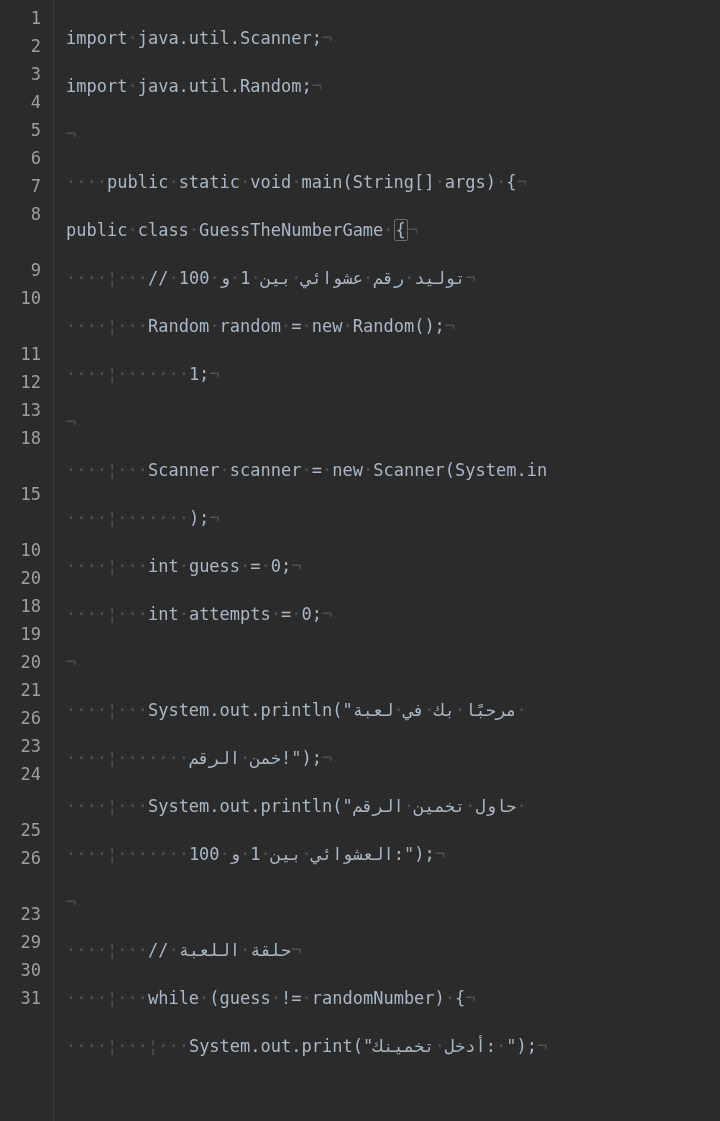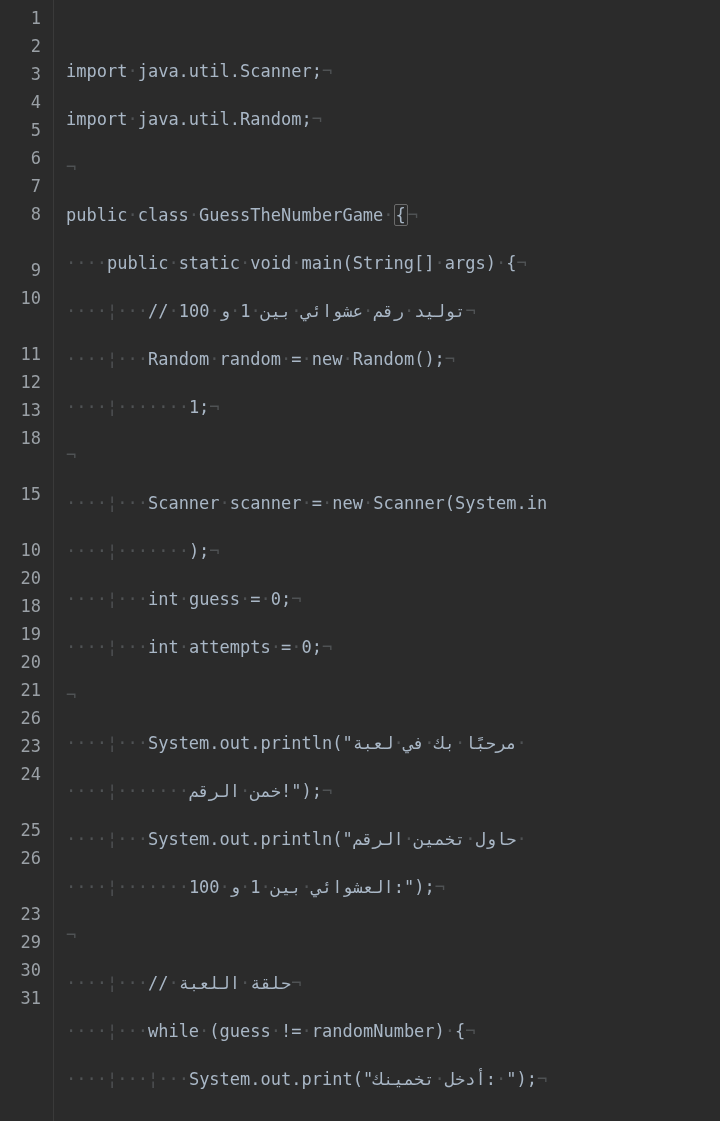--- a/index.html
+++ b/index.html
@@ -28,21 +28,20 @@
     height: 28px;
   }
   .gutter .h2 { height: 56px; }
   .gutter .h4 { height: 112px; }
   .code {
     flex: 1;
     padding-top: 4px;
     padding-left: 12px;
     white-space: pre-wrap;
     word-break: break-all;
-    margin-top: 33px;
   }
   .line {
     line-height: 28px;
     min-height: 28px;
   }
   .ws { color: #4f5254; }
   .eol { color: #4f5254; }
   .pipe { color: #4f5254; }
   .box { 
     border: 1px solid #6b6b6b; 
@@ -84,22 +83,22 @@
   <div>29</div>
   <div>30</div>
   <div>31</div>
 
 </div>
 
 <div class="code">
 <div class="line">import<span class="ws">·</span>java.util.Scanner;<span class="eol">¬</span></div>
 <div class="line">import<span class="ws">·</span>java.util.Random;<span class="eol">¬</span></div>
 <div class="line"><span class="eol">¬</span></div>
+<div class="line"><span class="ws">····</span>public<span class="ws">·</span>static<span class="ws">·</span>void<span class="ws">·</span>main(String[]<span class="ws">·</span>args)<span class="ws">·</span>{<span class="eol">¬</span></div>
 <div class="line">public<span class="ws">·</span>class<span class="ws">·</span>GuessTheNumberGame<span class="ws">·</span><span class="box">{</span><span class="eol">¬</span></div>
-<div class="line"><span class="ws">····</span>public<span class="ws">·</span>static<span class="ws">·</span>void<span class="ws">·</span>main(String[]<span class="ws">·</span>args)<span class="ws">·</span>{<span class="eol">¬</span></div>
 <div class="line"><span class="ws">····</span><span class="pipe">¦</span><span class="ws">···</span>//<span class="ws">·</span>توليد<span class="ws">·</span>رقم<span class="ws">·</span>عشوائي<span class="ws">·</span>بين<span class="ws">·</span>1<span class="ws">·</span>و<span class="ws">·</span>100<span class="eol">¬</span></div>
 <div class="line"><span class="ws">····</span><span class="pipe">¦</span><span class="ws">···</span>Random<span class="ws">·</span>random<span class="ws">·</span>=<span class="ws">·</span>new<span class="ws">·</span>Random();<span class="eol">¬</span></div>
 <div class="line"><span class="ws">····</span><span class="pipe">¦</span><span class="ws">···</span><span class="ws">····</span>1;<span class="eol">¬</span></div>
 <div class="line"><span class="eol">¬</span></div>
 <div class="line"><span class="ws">····</span><span class="pipe">¦</span><span class="ws">···</span>Scanner<span class="ws">·</span>scanner<span class="ws">·</span>=<span class="ws">·</span>new<span class="ws">·</span>Scanner(System.in</div>
 <div class="line"><span class="ws">····</span><span class="pipe">¦</span><span class="ws">···</span><span class="ws">····</span>);<span class="eol">¬</span></div>
 <div class="line"><span class="ws">····</span><span class="pipe">¦</span><span class="ws">···</span>int<span class="ws">·</span>guess<span class="ws">·</span>=<span class="ws">·</span>0;<span class="eol">¬</span></div>
 <div class="line"><span class="ws">····</span><span class="pipe">¦</span><span class="ws">···</span>int<span class="ws">·</span>attempts<span class="ws">·</span>=<span class="ws">·</span>0;<span class="eol">¬</span></div>
 <div class="line"><span class="eol">¬</span></div>
 <div class="line"><span class="ws">····</span><span class="pipe">¦</span><span class="ws">···</span>System.out.println("مرحبًا<span class="ws">·</span>بك<span class="ws">·</span>في<span class="ws">·</span>لعبة<span class="ws">·</span></div>

